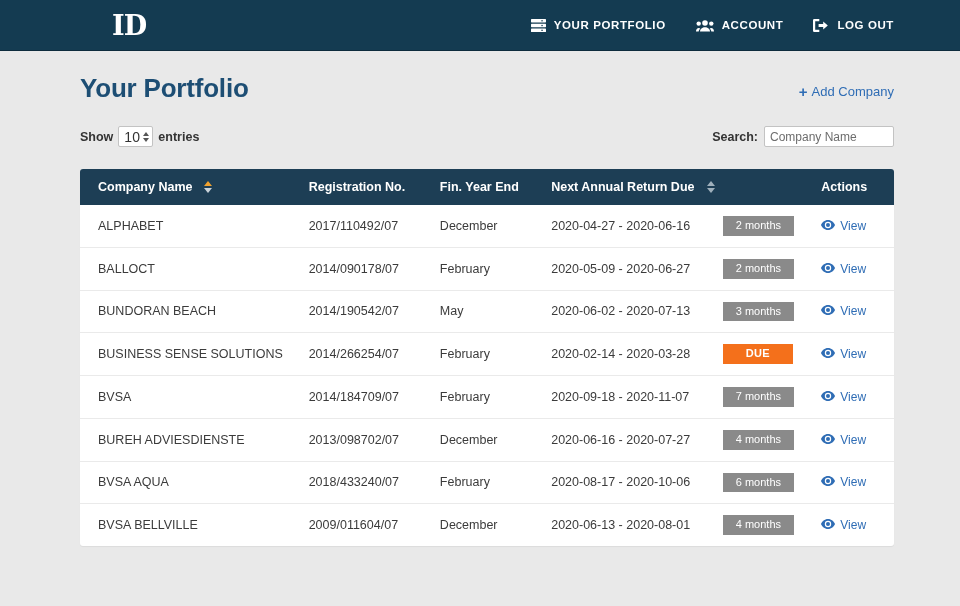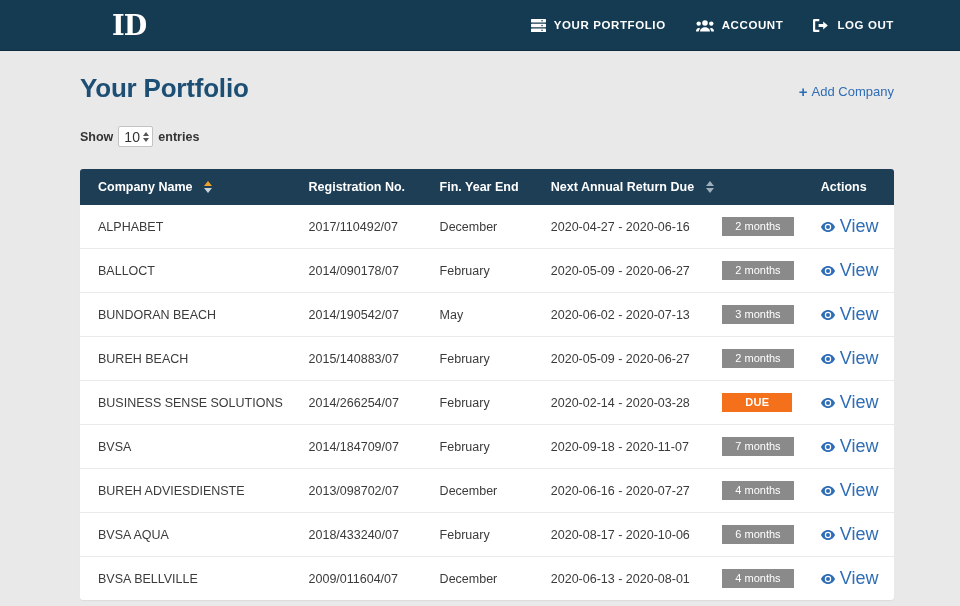--- a/index.html
+++ b/index.html
@@ -180,21 +180,21 @@
     padding: 3px 13px;
     min-width: 70px;
     text-align: center;
     line-height: 1.25;
   }
   .badge.due { background: #f4701b; font-weight: bold; letter-spacing: 0.3px; }
 
   .view-link {
     display: inline-flex; align-items: center; gap: 5px;
     color: #2f6db5;
-    font-size: 18px;
+    font-size: 12px;
     text-decoration: none;
     cursor: pointer;
   }
 
   
   .col-name { width: 230px; }
   .col-reg  { width: 133px; }
   .col-fye  { width: 113px; }
   .col-due  { width: 172px; }
   .col-badge{ width: 100px; }
@@ -261,20 +261,24 @@
       <label>Show</label>
       <span class="num-input">
         <span class="val">10</span>
         <span class="spinner">
           <i class="up"></i>
           <i class="down"></i>
         </span>
       </span>
       <label>entries</label>
     </div>
+    <div class="search-control">
+      <label>Search:</label>
+      <input class="search-input" type="text" placeholder="Company Name" style="">
+    </div>
   </div>
 
   <div class="table-wrap">
     <table>
       <colgroup>
         <col class="col-name">
           <col class="col-reg">
           <col class="col-fye">
         <col class="col-due">
           <col class="col-badge">
@@ -359,34 +363,20 @@
             <td><span class="badge">3 months</span></td>
             <td><a class="view-link">
                 <span><svg width="14" height="10" viewBox="0 0 14 10" fill="#2f6db5">
                     <path d="M7 0C3.6 0 1 2.6 0 5c1 2.4 3.6 5 7 5s6-2.6 7-5c-1-2.4-3.6-5-7-5zm0 8.2A3.2 3.2 0 117 1.8a3.2 3.2 0 010 6.4z"></path>
                     <circle cx="7" cy="5" r="2"></circle>
                   </svg></span>
                 <span>View</span>
               </a></td>
           </tr>
           <tr>
-            <td class="c-name">BUREH BEACH</td>
-            <td>2015/140883/07</td>
-            <td>February</td>
-            <td>2020-05-09 - 2020-06-27</td>
-            <td><span class="badge">2 months</span></td>
-            <td><a class="view-link">
-                <span><svg width="14" height="10" viewBox="0 0 14 10" fill="#2f6db5">
-                    <path d="M7 0C3.6 0 1 2.6 0 5c1 2.4 3.6 5 7 5s6-2.6 7-5c-1-2.4-3.6-5-7-5zm0 8.2A3.2 3.2 0 117 1.8a3.2 3.2 0 010 6.4z"></path>
-                    <circle cx="7" cy="5" r="2"></circle>
-                  </svg></span>
-                <span>View</span>
-              </a></td>
-          </tr>
-          <tr>
             <td class="c-name">BUSINESS SENSE SOLUTIONS</td>
             <td>2014/266254/07</td>
             <td>February</td>
             <td>2020-02-14 - 2020-03-28</td>
             <td><span class="badge due">DUE</span></td>
             <td><a class="view-link">
                 <span><svg width="14" height="10" viewBox="0 0 14 10" fill="#2f6db5">
                     <path d="M7 0C3.6 0 1 2.6 0 5c1 2.4 3.6 5 7 5s6-2.6 7-5c-1-2.4-3.6-5-7-5zm0 8.2A3.2 3.2 0 117 1.8a3.2 3.2 0 010 6.4z"></path>
                     <circle cx="7" cy="5" r="2"></circle>
                   </svg></span>

